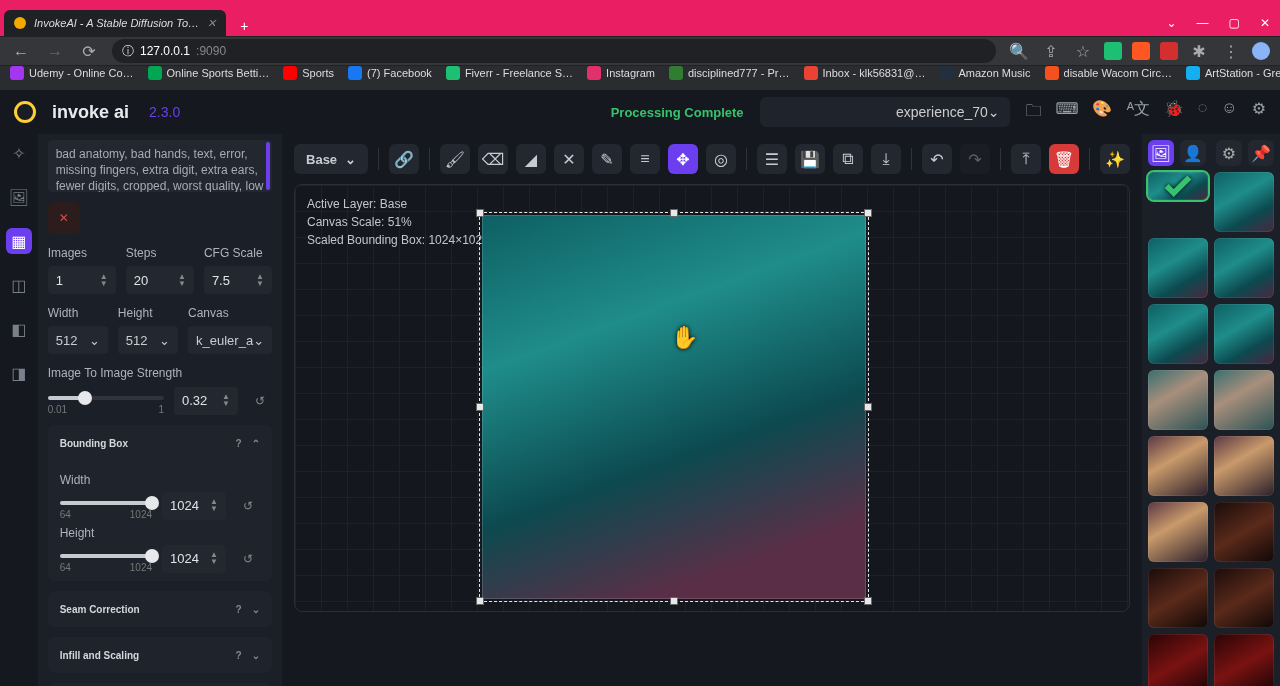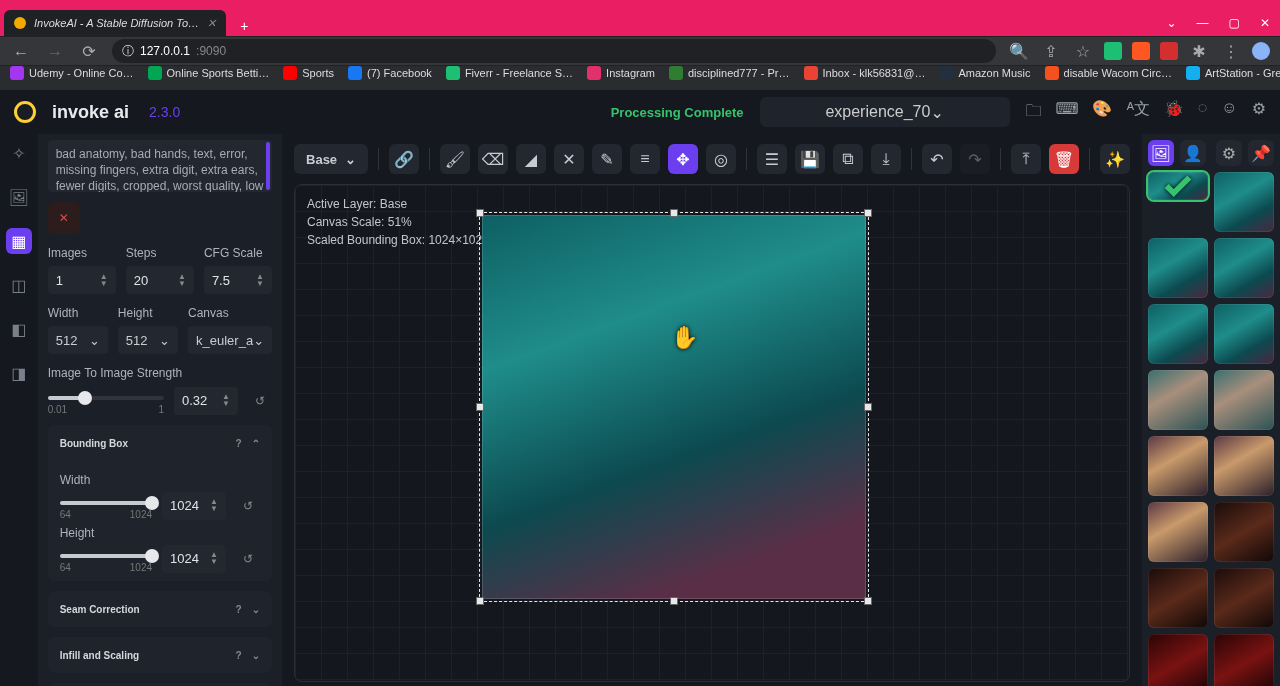--- a/index.html
+++ b/index.html
@@ -17,21 +17,21 @@
   .bookmarks { height:24px; background:#2b2c30; display:flex; align-items:flex-start; padding:0 10px; gap:14px; font-size:11px; color:#ddd; }
   .bm { display:flex; align-items:center; gap:5px; white-space:nowrap; }
   .bm .fav{ width:14px;height:14px;border-radius:3px; }
 
   .app { display:flex; height:calc(686px - 10px - 26px - 30px - 24px); background:#15181e; }
   .app-header { position:absolute; top:90px; left:0; right:0; height:44px; display:flex; align-items:center; padding:0 14px; gap:16px; background:#15181e; z-index:5;}
   .logo-ring { width:22px;height:22px;border:3px solid #ffcf33;border-radius:50%; background:#1a1d24; }
   .brand { font-size:18px; font-weight:700; color:#e8eaed; }
   .ver { font-size:14px; color:#6b3ff0; margin-left:4px; }
   .status { color:#36c26e; font-size:13px; font-weight:600; margin-left:auto; }
-  .model-select { background:#1f232b; height:30px; border-radius:6px; min-width:250px; padding:0 10px; font-size:16px; display:flex; align-items:center; justify-content:center; color:#ccc;}
+  .model-select { background:#1f232b; height:30px; border-radius:6px; min-width:250px; padding:0 10px; font-size:14px; display:flex; align-items:center; justify-content:flex-end; color:#ccc;}
   .hdr-icons { display:flex; gap:14px; color:#9aa0a6; }
 
   .left-rail { width:44px; background:#15181e; padding-top:50px; display:flex; flex-direction:column; align-items:center; gap:18px; }
   .left-rail .ritem{ width:26px;height:26px; border-radius:6px; display:flex;align-items:center;justify-content:center; color:#7a808b;}
   .left-rail .ritem.active{ background:#6b3ff0; color:#fff;}
 
   .sidebar { width:282px; background:#1b1f27; padding:50px 10px 10px 10px; overflow:hidden; font-size:12px; }
   .neg-prompt { position:relative; background:#23272f; border-radius:4px; padding:6px 8px; color:#a6abb4; line-height:1.35; height:52px; overflow:hidden; }
   .neg-prompt::after{ content:""; position:absolute; right:2px; top:2px; bottom:2px; width:4px; background:#6b3ff0; border-radius:2px;}
   .invoke-row{ display:flex; gap:8px; margin-top:10px;}
@@ -57,21 +57,21 @@
   .section-body{ background:#1f232b; border-radius:0 0 6px 6px; margin-top:-6px; padding:12px 12px 8px 12px;}
   .bb-lbl{ font-size:12px; color:#aeb3bb; margin:6px 0 4px 0;}
 
   .canvas-wrap{ flex:1; position:relative; margin-top:44px; padding:10px 12px 10px 12px;}
   .toolbar{ display:flex; gap:8px; align-items:center; justify-content:center; margin-bottom:10px;}
   .tbtn{ width:30px;height:30px; border-radius:6px; background:#23272f; display:flex;align-items:center;justify-content:center; color:#c7cad0;}
   .tbtn.active{ background:#6b3ff0; color:#fff;}
   .tbtn.danger{ background:#d83a3a; color:#fff;}
   .layer-pill{ height:30px; border-radius:6px; background:#23272f; padding:0 12px; display:flex;align-items:center; gap:8px; font-size:13px; font-weight:600;}
   .tsep{ width:1px; height:22px; background:#2e333c; margin:0 2px;}
-  .canvas-area{ position:relative; border:1px solid #2a2e36; border-radius:8px; height:498px; background:#14171d; background-image:linear-gradient(#1d2128 1px,transparent 1px),linear-gradient(90deg,#1d2128 1px,transparent 1px); background-size:26px 26px; }
+  .canvas-area{ position:relative; border:1px solid #2a2e36; border-radius:8px; height:428px; background:#14171d; background-image:linear-gradient(#1d2128 1px,transparent 1px),linear-gradient(90deg,#1d2128 1px,transparent 1px); background-size:26px 26px; }
   .canvas-info{ position:absolute; top:10px; left:12px; font-size:12px; color:#c2c6cc; line-height:1.5;}
   .bbox{ position:absolute; border:1px dashed #e6e8eb; }
   .bbox::before{content:"";}
   .handle{ position:absolute; width:8px;height:8px; background:#e6e8eb; border:1px solid #666;}
   .canvas-img{ position:absolute; background:linear-gradient(160deg,#0e5f63 0%, #1f8d8a 30%, #0c4a50 60%, #5a2e47 85%); border-radius:2px; box-shadow:0 0 0 1px rgba(255,255,255,.15) inset;}
   .cursor{ position:absolute; font-size:22px; filter:drop-shadow(0 0 2px #000);}
 
   .gallery{ width:156px; background:#1b1f27; margin-top:44px; padding:6px; }
   .gal-hdr{ display:flex; gap:10px; margin-bottom:6px; justify-content:space-between;}
   .ghbtn{ width:26px;height:26px;border-radius:6px;background:#23272f;display:flex;align-items:center;justify-content:center;color:#aaa;}

